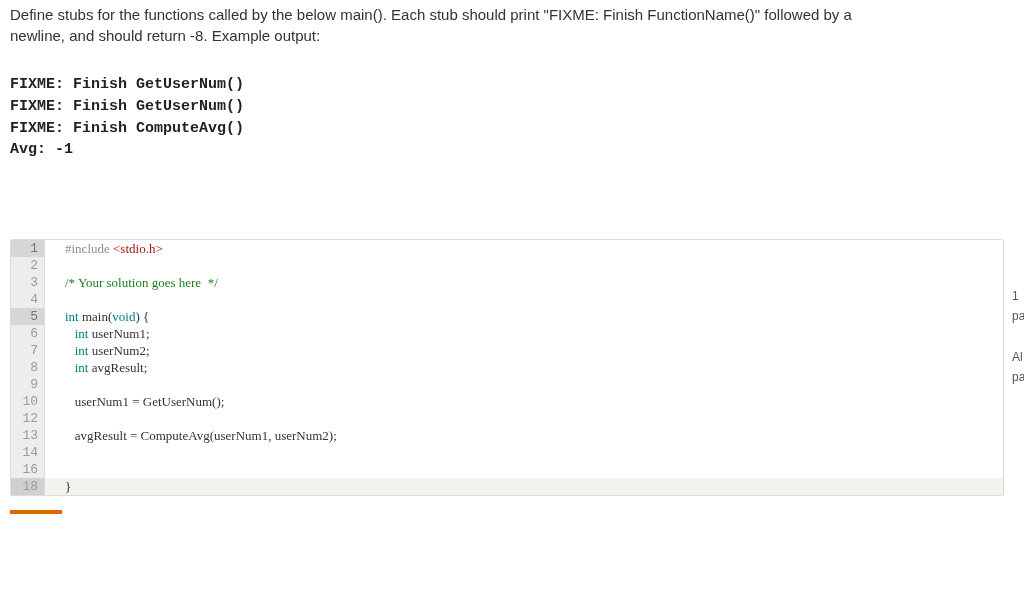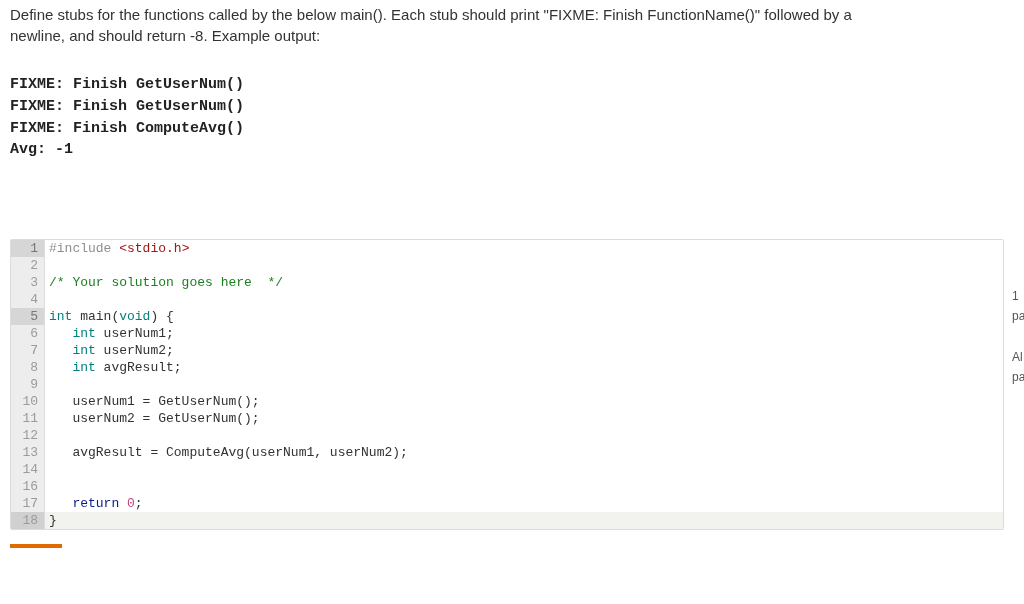--- a/index.html
+++ b/index.html
@@ -51,22 +51,23 @@
     background: #ededed;
     border-right: 1px solid #dcdcdc;
     flex-shrink: 0;
     box-sizing: border-box;
   }
   .gutter.hl { background: #d6d6d6; color: #777; }
   .gutter.sel { background: #d0d0d0; }
   .codecell {
     flex: 1;
     white-space: pre;
-    padding-left: 4px;
+    padding-left: 20px;
     color: #333;
+    font-family: Liberation Serif, serif;
   }
   .codecell.sel { background: #f2f2ef; }
   .tok-pp  { color: #8e8e8e; }
   .tok-cm  { color: #1b7f20; }
   .tok-kw  { color: #0a2285; }
   .tok-ty  { color: #008080; }
   .tok-num { color: #be4678; }
   .tok-str { color: #a31515; }
   .tok-esc { color: #cf5a3c; }
 
@@ -140,42 +141,34 @@
       </div>
       <div class="code-row">
         <div class="gutter">9</div>
         <div class="codecell"><span></span></div>
       </div>
       <div class="code-row">
         <div class="gutter">10</div>
         <div class="codecell"><span>   userNum1 = GetUserNum();</span></div>
       </div>
       <div class="code-row">
-        <div class="gutter">11</div>
-        <div class="codecell"><span>   userNum2 = GetUserNum();</span></div>
-      </div>
-      <div class="code-row">
         <div class="gutter">12</div>
         <div class="codecell"><span></span></div>
       </div>
       <div class="code-row">
         <div class="gutter">13</div>
         <div class="codecell"><span>   avgResult = ComputeAvg(userNum1, userNum2);</span></div>
       </div>
       <div class="code-row">
         <div class="gutter">14</div>
         <div class="codecell"><span></span></div>
       </div>
       <div class="code-row">
         <div class="gutter">16</div>
         <div class="codecell"><span></span></div>
-      </div>
-      <div class="code-row">
-        <div class="gutter">17</div>
-        <div class="codecell"><span>   </span><span class="tok-kw">return</span><span> </span><span class="tok-num">0</span><span>;</span></div>
       </div>
       <div class="code-row">
         <div class="gutter sel">18</div>
         <div class="codecell sel"><span>}</span></div>
       </div>
     </div>
 
   <div class="orange-tab"></div>
 </div>
 

